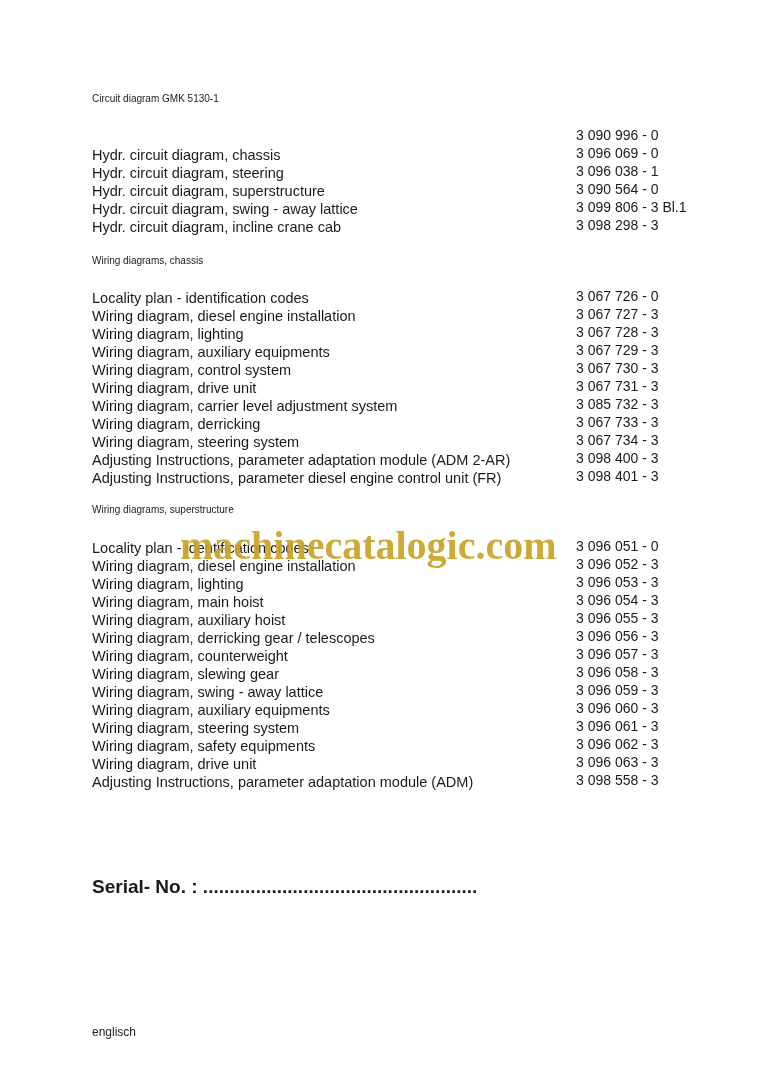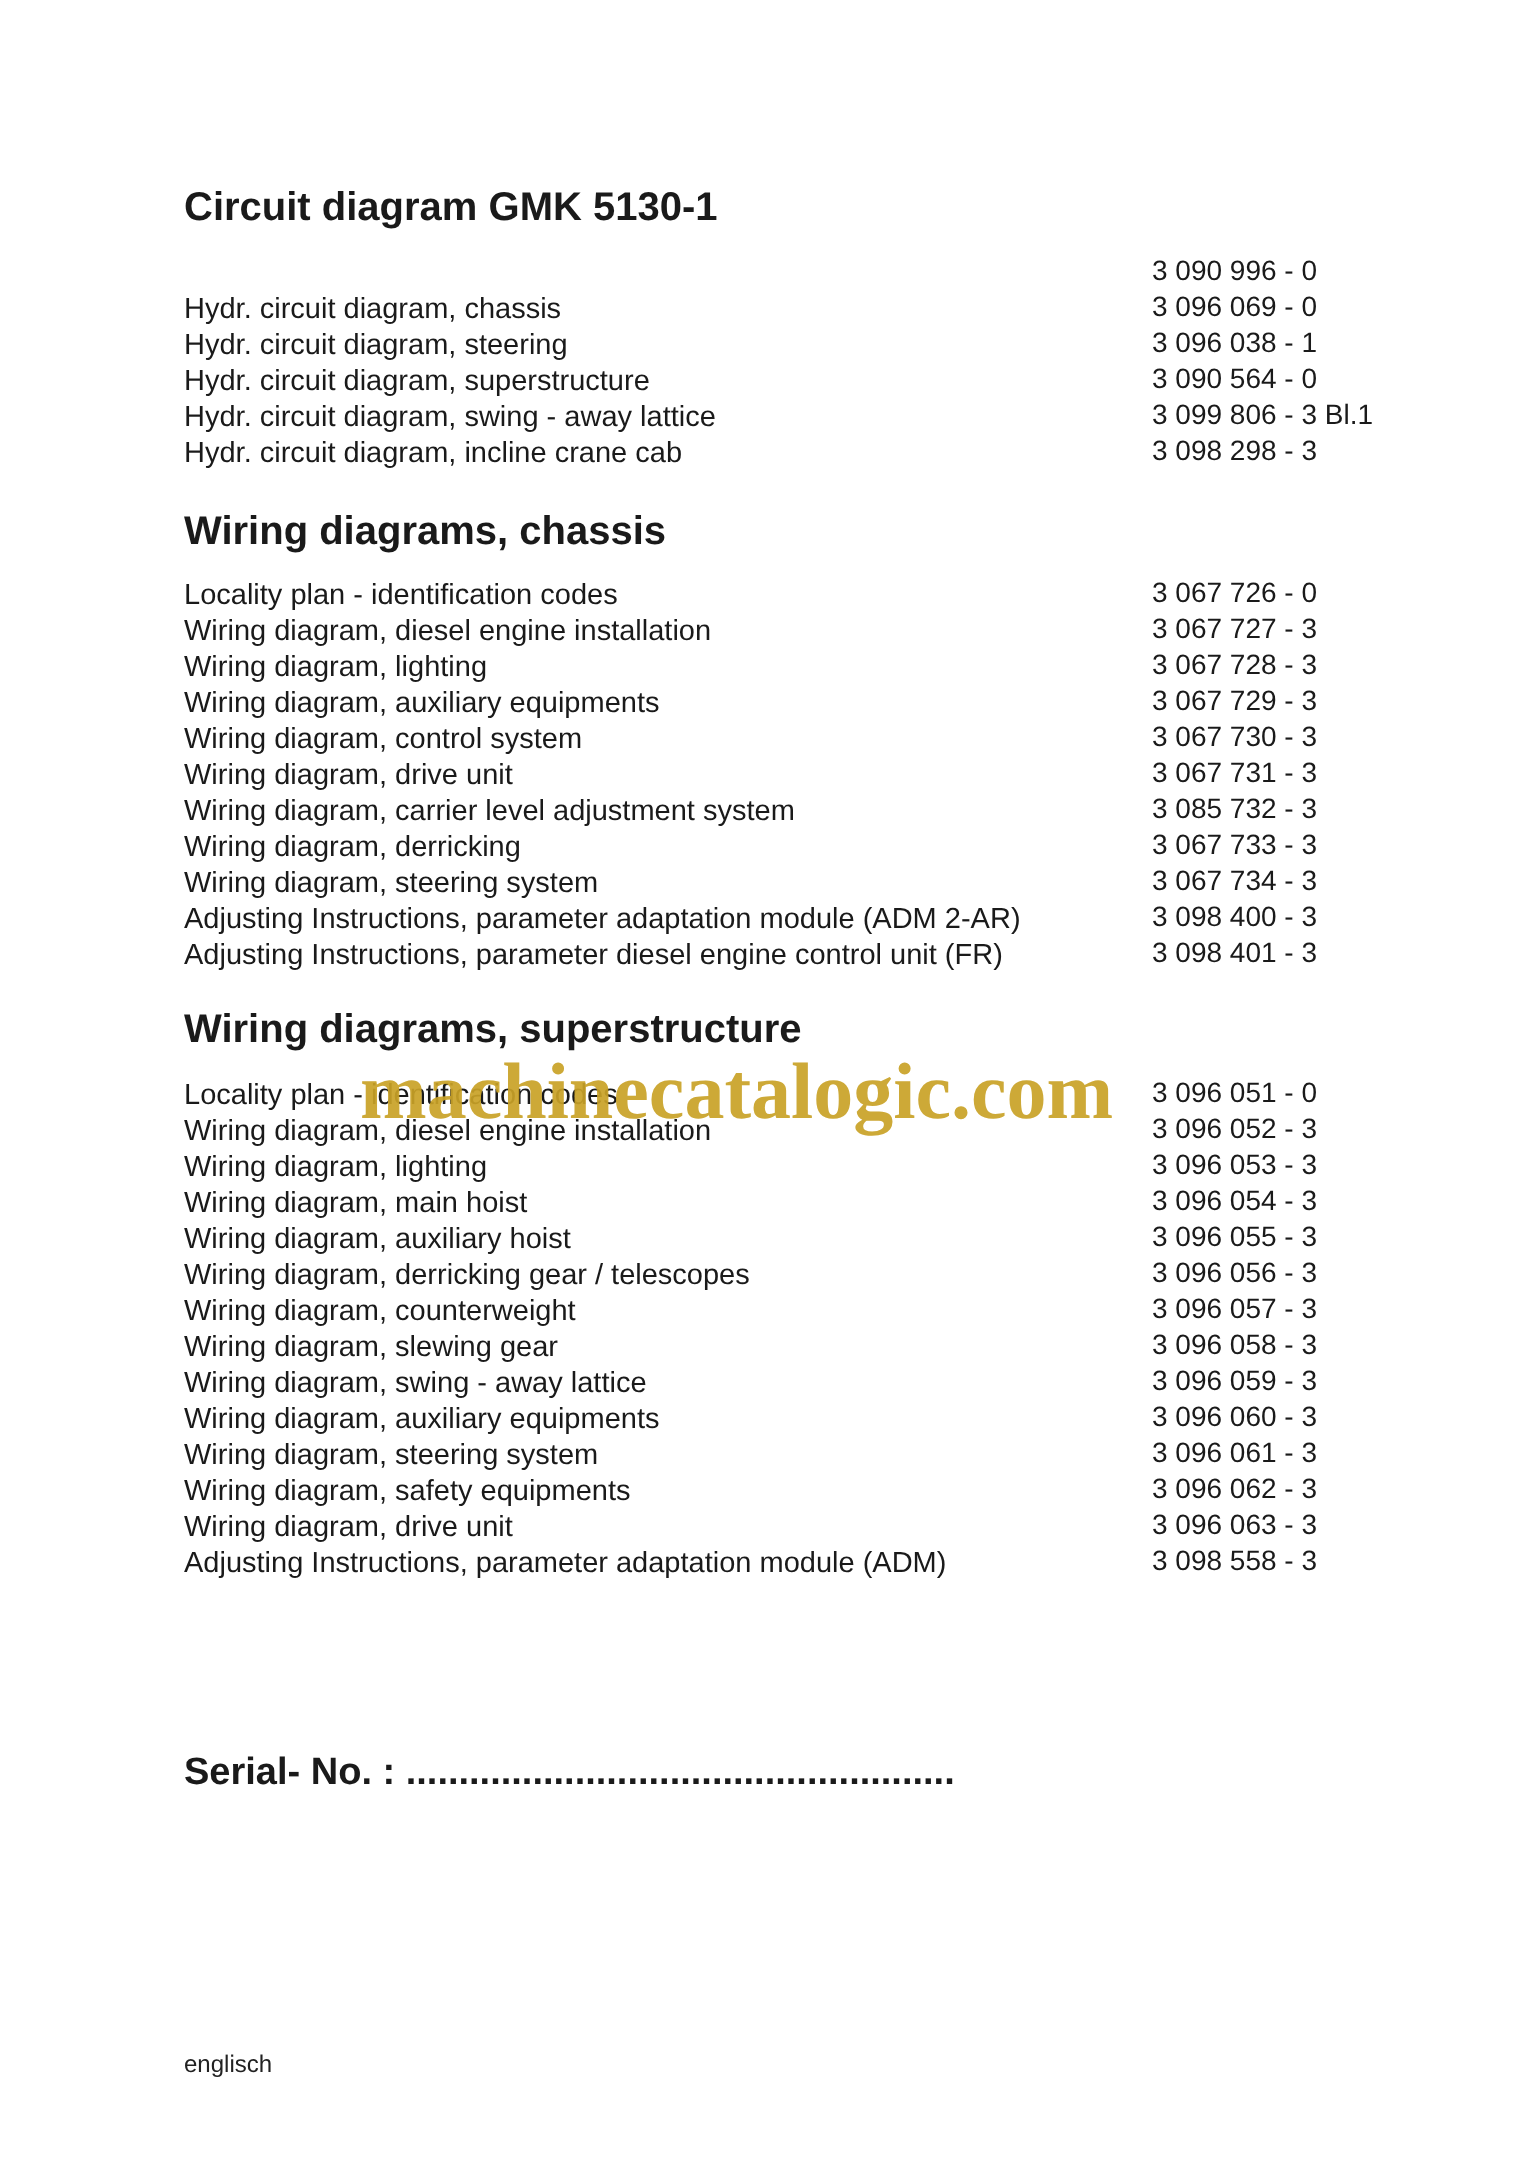--- a/index.html
+++ b/index.html
@@ -1,21 +1,21 @@
 <!DOCTYPE html>
 <html><head>
   <meta charset="utf-8">
   <style>
     html, body { margin: 0; padding: 0; background: #ffffff; }
     body {
       width: 768px; height: 1087px; position: relative; overflow: hidden;
       font-family: "Liberation Sans", sans-serif; color: #1a1a1a;
     }
     .heading {
-      position: absolute; left: 92px; font-weight: bold; font-size: 20px;
+      position: absolute; left: 92px; font-weight: normal; font-size: 10px;
     }
     .row {
       position: absolute; left: 92px; width: 620px; height: 18px;
       font-size: 14.5px; line-height: 18px;
     }
     .row .desc { position: absolute; left: 0; top: 0; white-space: nowrap; }
     .row .num {
       position: absolute; left: 484px; top: -2px; font-weight: normal; font-size: 14px; white-space: nowrap;
     }
     .watermark {

